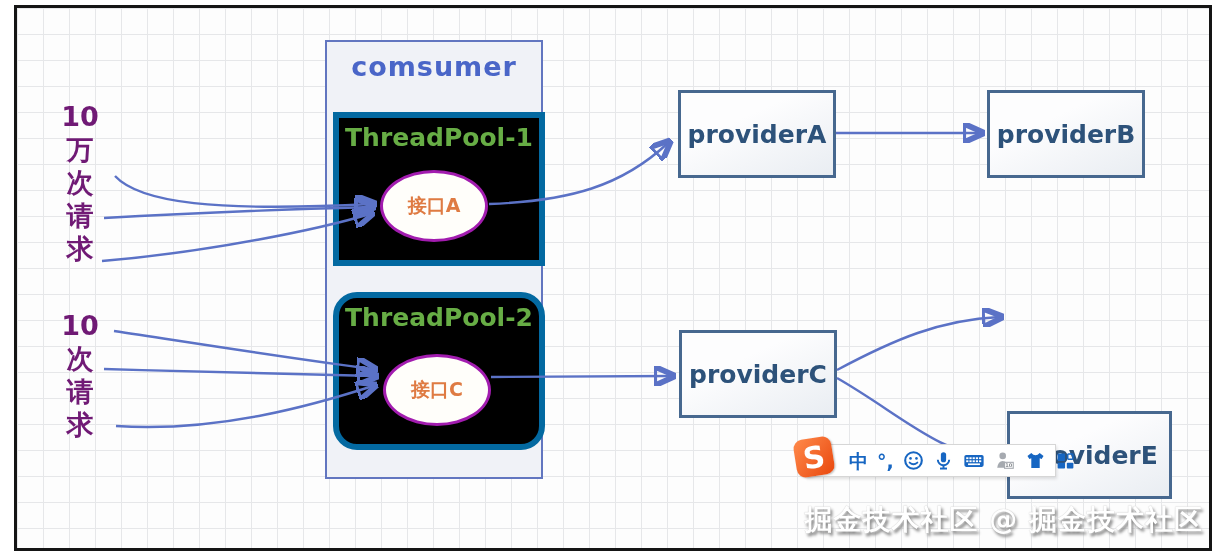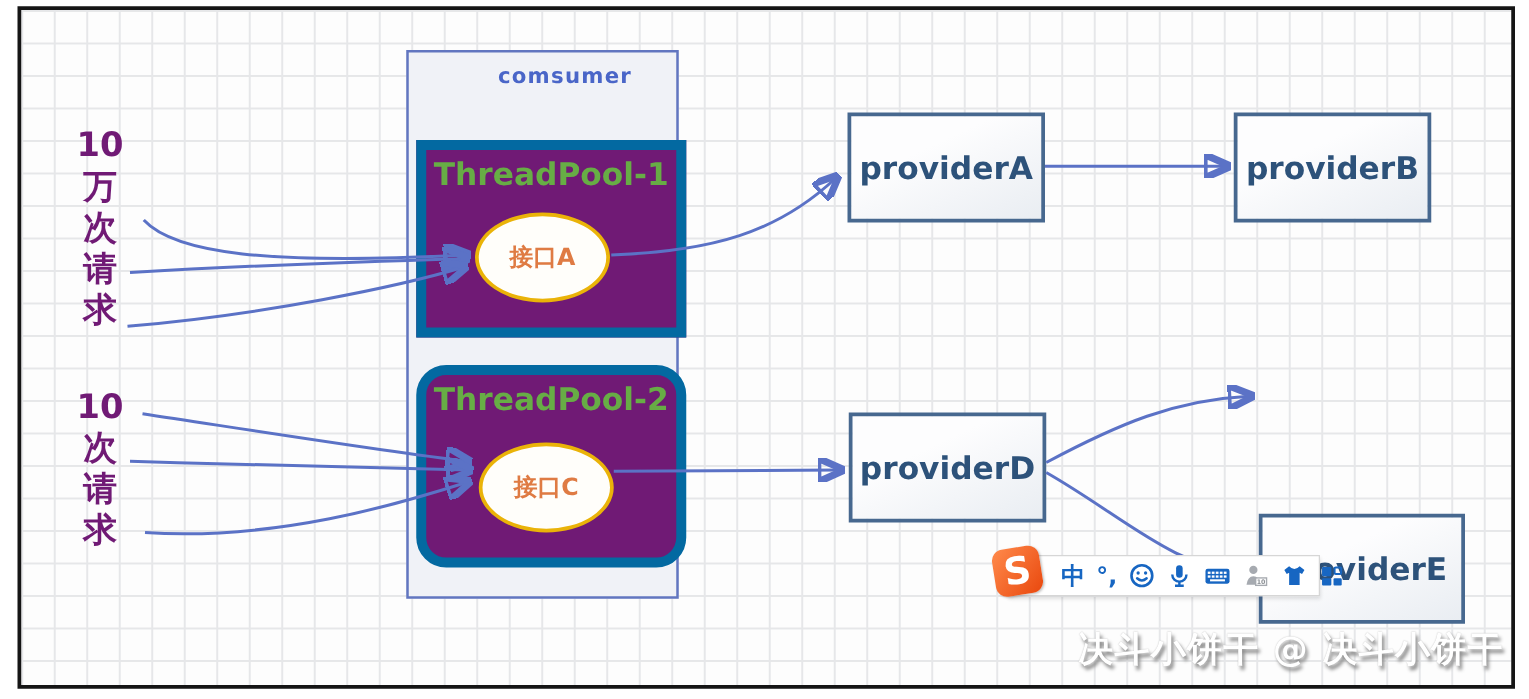--- a/index.html
+++ b/index.html
@@ -16,29 +16,29 @@
   
   .vlabel{position:absolute;width:44px;text-align:center;color:#701a75;
     font-weight:bold;font-size:27px;line-height:33px;z-index:3;}
   .vlabel.high{left:58px;top:100px;}
   .vlabel.low{left:58px;top:309px;}
 
   
   .consumer{position:absolute;left:325px;top:40px;width:214px;height:435px;
     border:2px solid #6276c0;background:#f0f2f7;z-index:2;}
   .consumer-title{position:absolute;left:0;top:9px;width:100%;text-align:center;
-    color:#4a66c8;font-weight:bold;font-size:17px;letter-spacing:1px;margin-left:18px;}
+    color:#4a66c8;font-weight:bold;font-size:27px;letter-spacing:1px;}
 
-  .tpool{position:absolute;border:8px solid #0369a1;background:#701a75;z-index:2;}
+  .tpool{position:absolute;border:6px solid #0369a1;background:#000000;z-index:2;}
   .tpool1{left:333px;top:112px;width:200px;height:142px;}
   .tpool2{left:333px;top:292px;width:200px;height:146px;border-radius:24px;}
   .tpool-title{position:absolute;left:0;top:5px;width:100%;text-align:center;
     color:#67ad45;font-weight:bold;font-size:25px;}
 
-  .iface{position:absolute;width:102px;height:66px;border:3px solid #eab308;border-radius:50%;
+  .iface{position:absolute;width:102px;height:66px;border:3px solid #a21caf;border-radius:50%;
     background:#fffefa;display:flex;align-items:center;justify-content:center;z-index:3;}
   .ifaceA{left:380px;top:170px;}
   .ifaceC{left:383px;top:354px;}
   .iface span{color:#df7b43;font-weight:bold;font-size:19px;}
 
   
   .provider{position:absolute;border:3px solid #47688f;
     background:linear-gradient(155deg,#fdfdfe 35%,#e9edf2);
     display:flex;align-items:center;justify-content:center;z-index:2;
     color:#2d527a;font-weight:bold;font-size:25px;}
@@ -96,21 +96,21 @@
     <span>接口C</span>
   </div>
 
   <div class="provider pB">
     <span>providerB</span>
   </div>
   <div class="provider pA">
     <span>providerA</span>
   </div>
   <div class="provider pC">
-    <span>providerD</span>
+    <span>providerC</span>
   </div>
   <div class="provider pE">
     <span>providerE</span>
   </div>
 
   <svg class="arrows" viewBox="0 0 1223 559">
     <defs>
       <marker id="ah" markerWidth="9" markerHeight="8" refX="7" refY="4" orient="auto">
         <path d="M0,0 L9,4 L0,8 Z" fill="#5b72c6" stroke="none"></path>
       </marker>
@@ -186,14 +186,14 @@
             <rect x="3" y="14.5" width="8.5" height="6.5" rx="1" fill="#1766c2"></rect>
             <rect x="13.5" y="14.5" width="7.5" height="6.5" rx="1" fill="#1766c2"></rect>
           </svg>
       </span>
     </div>
     <div class="sogou-logo">
       <span>S</span>
     </div>
   </div>
 
-  <div class="watermark">决斗小饼干 @ 决斗小饼干</div>
+  <div class="watermark">掘金技术社区 @ 掘金技术社区</div>
 </div>
 
 </body></html>

